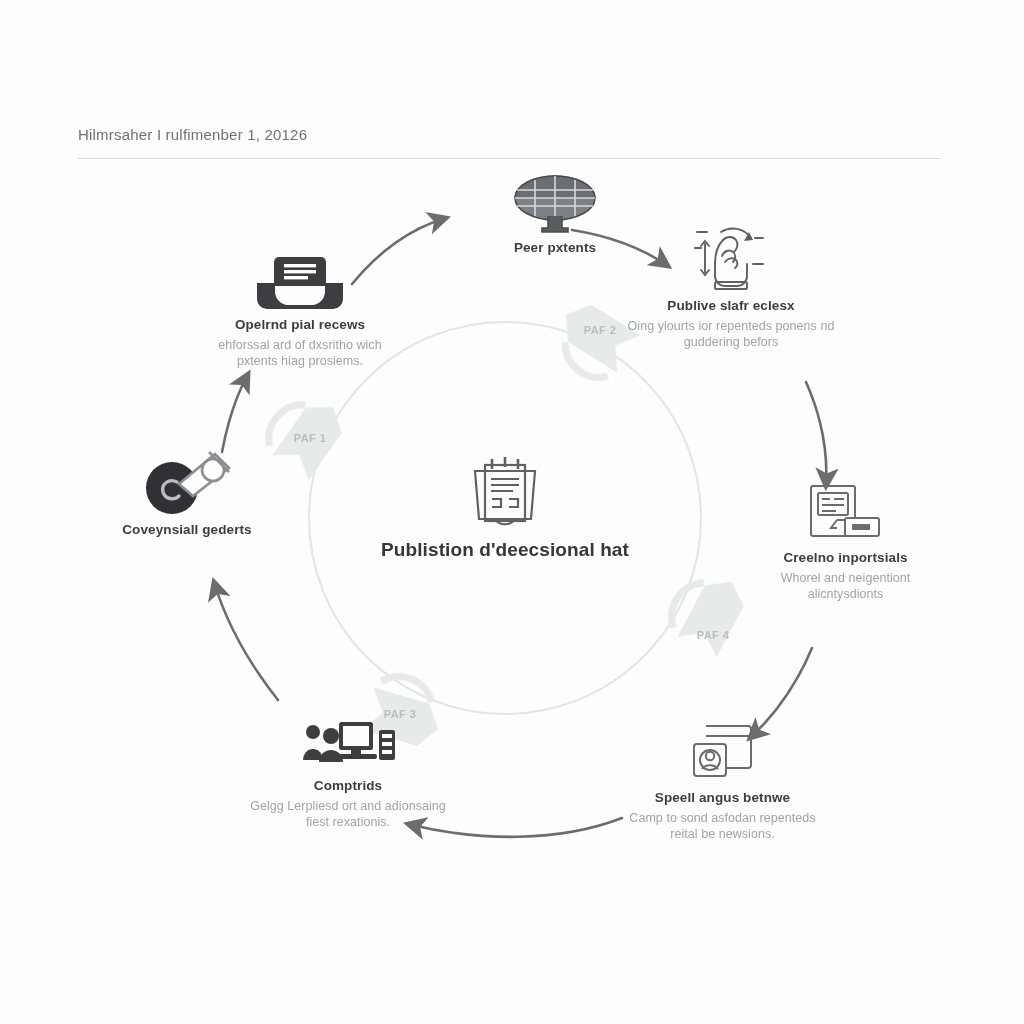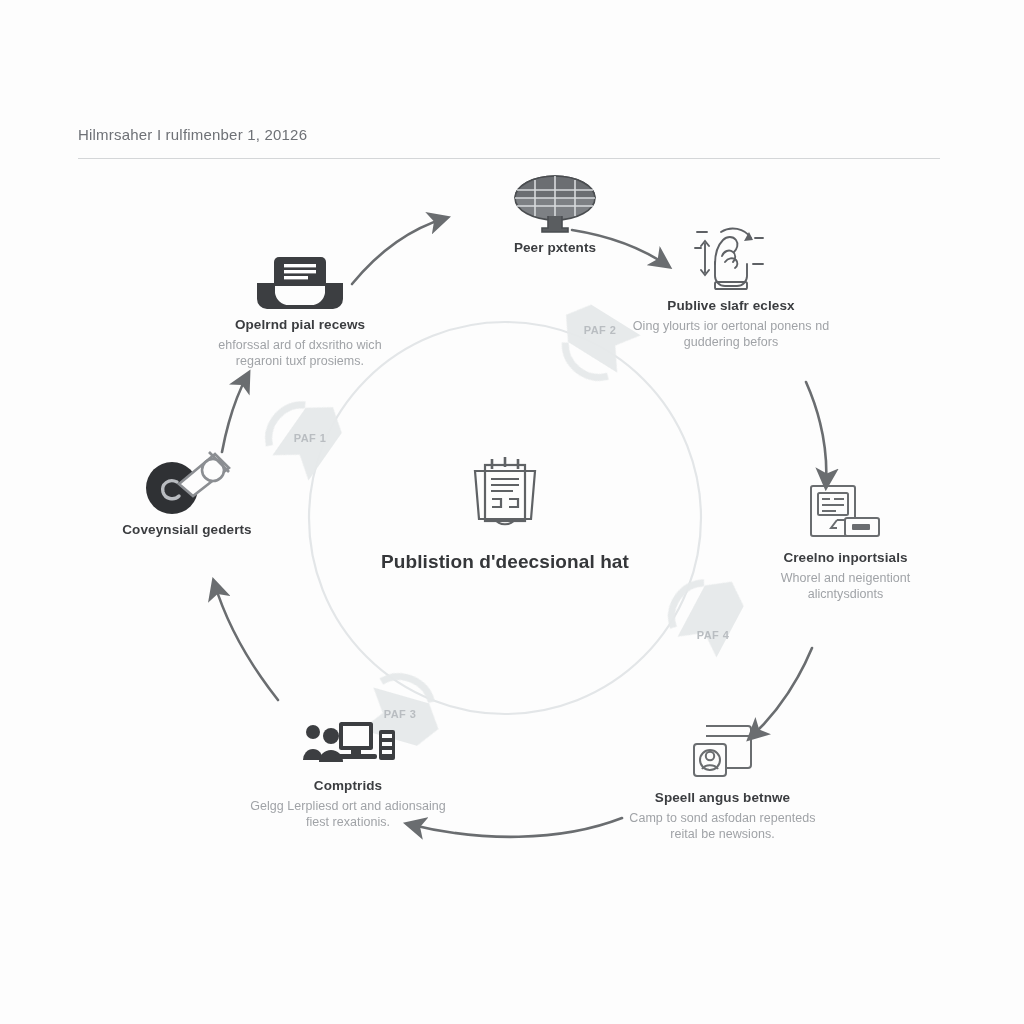--- a/index.html
+++ b/index.html
@@ -95,21 +95,20 @@
     width: 280px;
     text-align: center;
   }
   #hub .hub-icon {
     height: 86px;
     display: flex;
     align-items: center;
     justify-content: center;
   }
   #hub .hub-title {
-    margin-top: 12px;
     font-size: 19px;
     font-weight: bold;
     color: #35373a;
     line-height: 1.3;
     letter-spacing: 0.1px;
   }
 
   
   .badge {
     position: absolute;
@@ -210,41 +209,41 @@
         <g fill="#3c3e41">
           <path d="M26,4 h42 a5,5 0 0,1 5,5 v24 h-52 v-24 a5,5 0 0,1 5,-5 z"></path>
           <rect x="31" y="11" width="32" height="3.4" fill="#ffffff"></rect>
           <rect x="31" y="17" width="32" height="3.4" fill="#ffffff"></rect>
           <rect x="31" y="23" width="24" height="3.4" fill="#ffffff"></rect>
           <path d="M4,30 h18 v10 a14,14 0 0,0 14,12 h22 a14,14 0 0,0 14,-12 v-10 h18 v16 a10,10 0 0,1 -10,10 h-66 a10,10 0 0,1 -10,-10 z"></path>
         </g>
       </svg>
     </div>
     <div class="title">Opelrnd pial recews</div>
-    <div class="desc">ehforssal ard of dxsritho wich regaroni tuxf prosiems.</div>
+    <div class="desc">ehforssal ard of dxsritho wich pxtents hiag prosiems.</div>
   </div>
 
   <div class="node" id="node-public">
     <div class="icon">
       <svg width="80" height="70" viewBox="0 0 80 70">
         <g fill="none" stroke="#5e6165" stroke-width="1.9" stroke-linecap="round">
           <path d="M24,42 c0,-10 2,-18 8,-24 c4,-4 10,-4 13,0 c3,4 1,9 -2,12"></path>
           <path d="M31,34 c2,-5 7,-7 11,-4 c3,2 3,7 0,10"></path>
           <path d="M34,40 c3,-4 8,-5 11,-2 c2,2 2,6 -1,8"></path>
           <path d="M24,40 v14 a10,10 0 0,0 10,10 h12 a10,10 0 0,0 10,-10 v-12"></path>
           <rect x="24" y="60" width="32" height="7" rx="1.6"></rect>
           <path d="M30,10 a22,22 0 0,1 30,6" stroke-dasharray="0"></path>
           <path d="M58,10 l4,8 l-9,1 z" fill="#5e6165" stroke="none"></path>
           <path d="M14,22 v28 M10,24 l4,-5 l4,5 M10,48 l4,5 l4,-5"></path>
           <path d="M6,10 h10 M62,42 h10 M4,26 h6 M64,16 h8"></path>
         </g>
       </svg>
     </div>
     <div class="title">Publive slafr eclesx</div>
-    <div class="desc">Oing ylourts ior oertonal ponens nd guddering befors</div>
+    <div class="desc">Oing ylourts ior repenteds ponens nd guddering befors</div>
   </div>
 
   <div class="node" id="node-create">
     <div class="icon">
       <svg width="78" height="62" viewBox="0 0 78 62">
         <g fill="none" stroke="#6a6d70" stroke-width="2">
           <rect x="4" y="4" width="44" height="50" rx="2"></rect>
           <rect x="11" y="11" width="30" height="22" rx="1.5"></rect>
           <path d="M15,17 h8 M27,17 h10 M15,23 h22 M15,29 h14"></path>
           <path d="M30,38 h14"></path>

